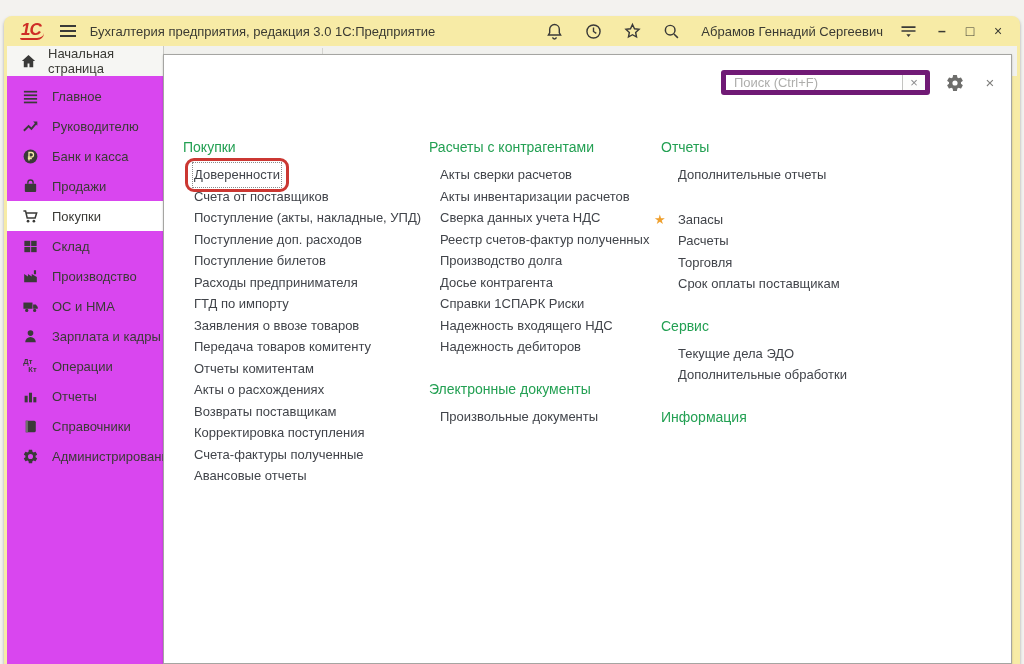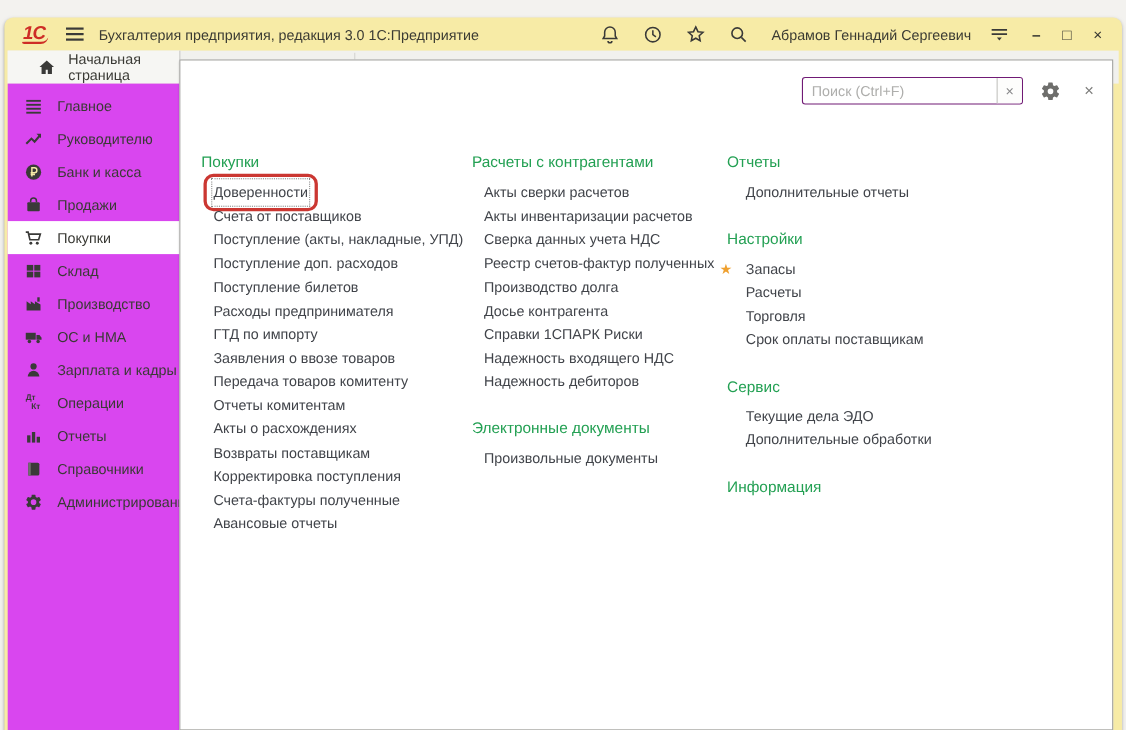--- a/index.html
+++ b/index.html
@@ -23,40 +23,40 @@
   .title-text{ margin-left:12px; font-size:13px; color:#3b3b33; white-space:nowrap; }
   .tb-spacer{ flex:1; }
   .tb-icon{ width:21px; height:21px; margin:0 9px; cursor:pointer; flex:none; }
   .tb-user{ font-size:13px; color:#3b3b33; margin:0 6px 0 10px; cursor:pointer; white-space:nowrap; }
   .winbtn{ width:28px; text-align:center; font-size:14px; color:#3a3a33; cursor:pointer; line-height:30px; }
   .winbtn.min{ font-weight:bold; }
   
   .tabstrip{ position:absolute; left:3px; right:3px; top:30px; height:30px; background:#f1f1ee; }
   .home-tab{ position:absolute; left:0; top:0; width:157px; height:30px; background:#f6f6f3;
              border-right:1px solid #c9c9c5; display:flex; align-items:center; gap:11px;
-             padding-left:26px; cursor:pointer; }
+             padding-left:12px; cursor:pointer; }
   .home-tab .label{ font-size:13px; color:#3a3a35; }
   .tab-divider{ position:absolute; left:315px; top:2px; bottom:2px; width:1px; background:#d4d4d0; }
   .active-sliver{ position:absolute; left:157px; bottom:0; width:9px; height:3px; background:#18984e; }
   
   .sidebar{ position:absolute; left:3px; top:60px; width:157px; bottom:3px;
             background:#d946ef; padding-top:5px; }
   .side-item{ height:30px; display:flex; align-items:center; gap:13px; padding-left:14px; cursor:pointer; }
   .side-item.selected{ background:#ffffff; }
   .s-icon{ width:18px; height:18px; flex:none; display:flex; align-items:flex-end; justify-content:center; }
   .s-icon svg{ width:17px; height:17px; }
   .s-label{ font-size:13px; color:#3a3a35; white-space:nowrap; }
   .dtkt{ display:flex; flex-direction:column; font-size:7.5px; font-weight:bold;
          color:#3a3a38; line-height:1.15; }
   .dtkt .kt{ margin-left:5px; }
   
   .panel{ position:absolute; left:159px; top:38px; right:8px; bottom:8px;
           background:#fff; border:1px solid #a5a5a2; box-shadow:0 1px 2px rgba(0,0,0,.2); }
   .search-row{ position:absolute; top:15px; right:13px; display:flex; align-items:center; }
-  .search-box{ display:flex; height:25px; border:1px solid #701a75; border-radius:3px;
+  .search-box{ display:flex; height:25px; border:5px solid #701a75; border-radius:3px;
                overflow:hidden; background:#fff; }
   .search-input{ width:176px; border:none; outline:none; padding:0 8px; font-size:13px;
                  color:#444; font-family:inherit; background:transparent; }
   .search-input::placeholder{ color:#aeaeac; }
   .search-clear{ width:23px; border-left:1px solid #c3c3c0; display:flex; align-items:center;
                  justify-content:center; color:#88888a; font-size:13px; cursor:pointer; background:#fdfdfc; }
   .gear-btn{ margin-left:15px; width:20px; height:20px; cursor:pointer; }
   .panel-close{ margin-left:17px; color:#7d7d7b; font-size:15px; width:16px; text-align:center; cursor:pointer; }
   
   .col{ position:absolute; top:84px; }
@@ -369,21 +369,20 @@
     <div class="col col-3">
         <div class="group">
     <div class="group-title">Отчеты</div>
     <div class="group-items">
             <div class="item">
     <span class="item-label">Дополнительные отчеты</span>
   </div>
           </div>
   </div>
         <div class="group">
-    <div class="group-title">Настройки</div>
     <div class="group-items">
             <div class="item starred">
     <span class="star">★</span><span class="item-label">Запасы</span>
   </div>
             <div class="item">
     <span class="item-label">Расчеты</span>
   </div>
             <div class="item">
     <span class="item-label">Торговля</span>
   </div>

